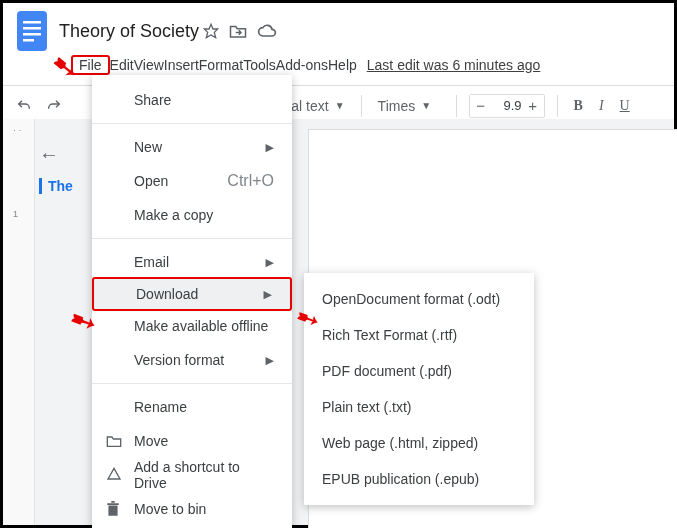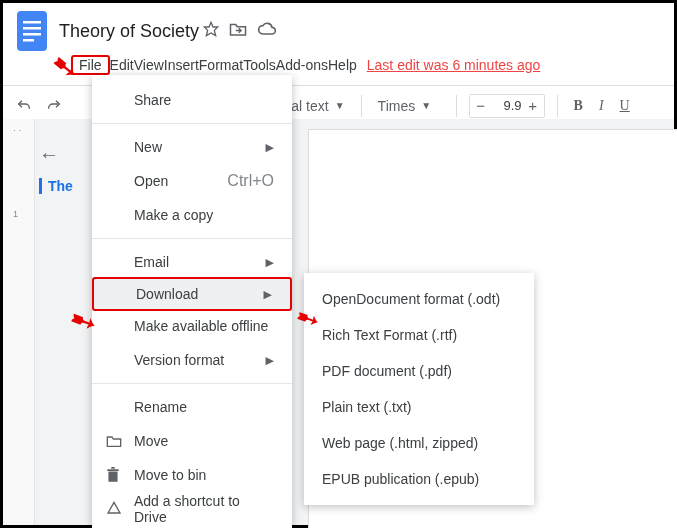--- a/index.html
+++ b/index.html
@@ -1,27 +1,27 @@
 <!DOCTYPE html>
 <html><head>
 <meta charset="utf-8">
 <style>
 * { box-sizing: border-box; margin: 0; padding: 0; font-family: Arial, 'Helvetica Neue', sans-serif; }
 body { background: #000; width: 677px; height: 528px; position: relative; overflow: hidden; }
 .frame { position: absolute; left: 3px; top: 3px; width: 671px; height: 522px; background: #fff; }
 .header { display: flex; align-items: center; padding: 8px 14px 0 14px; gap: 12px; }
 .doc-icon svg { display:block; }
-.title-row { display: flex; gap: 4px; }
+.title-row { display: flex; align-items: center; gap: 4px; }
 .doc-title { font-size: 18px; color: #222; }
 .title-icons { display: flex; gap: 10px; color: #5f6368; }
 .title-icons span { display:inline-flex; }
 .menubar { display: flex; align-items: center; gap: 0; padding: 4px 0 10px 68px; font-size: 14px; color: #3c4043; border-bottom: 1px solid #dadce0; }
 .menu-item { cursor: pointer; }
 .file-tab { border: 2.5px solid #e60000; border-radius: 3px; padding: 0 6px; }
-.last-edit { color: #ef4444; text-decoration: underline; margin-left: 10px; white-space: nowrap; }
+.last-edit { color: #404040; text-decoration: underline; margin-left: 10px; white-space: nowrap; }
 .toolbar-row { display:flex; align-items:center; height:40px; padding: 0 10px; gap:8px; border-bottom:1px solid #dadce0; color:#5f6368; font-size:14px; }
 .tb-icon { width:22px; display:inline-flex; justify-content:center; }
 .select-box { display:flex; align-items:center; gap:6px; padding:0 4px; }
 .caret { font-size:10px; color:#5f6368; }
 .divider { width:1px; height:22px; background:#dadce0; margin:0 4px; }
 .font-size { display:flex; align-items:center; border:1px solid #dadce0; border-radius:2px; height:24px; }
 .font-size button { width:22px; height:22px; background:#fff; border:none; color:#5f6368; font-size:15px; cursor:pointer; }
 .font-size .val { width:30px; text-align:right; color:#3c4043; font-size:13px; }
 .fmt { font-size:14px; padding:0 4px; font-family: 'Times New Roman', serif; }
 .fmt.bold { font-weight:bold; }
@@ -206,34 +206,34 @@
   <div class="row">
         <span class="icn">
           <svg width="16" height="14" viewBox="0 0 24 20" fill="none" stroke="#5f6368" stroke-width="2">
             <path d="M2 4h7l2 3h11v11H2z"></path>
           </svg>
         </span>
         <span class="lbl">Move</span>
       </div>
   <div class="row">
         <span class="icn">
+          <svg width="16" height="16" viewBox="0 0 24 24" fill="none" stroke="#5f6368" stroke-width="2">
+            <path d="M12 2l9 16H3z"></path>
+          </svg>
+        </span>
+        <span class="lbl">Add a shortcut to Drive</span>
+      </div>
+  <div class="row">
+        <span class="icn">
           <svg width="14" height="16" viewBox="0 0 24 28" fill="#5f6368">
             <path d="M4 8h16v18H4z M2 4h20v3H2z M9 0h6v3H9z"></path>
           </svg>
         </span>
         <span class="lbl">Move to bin</span>
       </div>
-  <div class="row">
-        <span class="icn">
-          <svg width="16" height="16" viewBox="0 0 24 24" fill="none" stroke="#5f6368" stroke-width="2">
-            <path d="M12 2l9 16H3z"></path>
-          </svg>
-        </span>
-        <span class="lbl">Add a shortcut to Drive</span>
-      </div>
 </div>
 
 <div class="menu sub-menu">
   <div class="row">
         <span class="lbl">OpenDocument format (.odt)</span>
       </div>
   <div class="row">
         <span class="lbl">Rich Text Format (.rtf)</span>
       </div>
   <div class="row">

